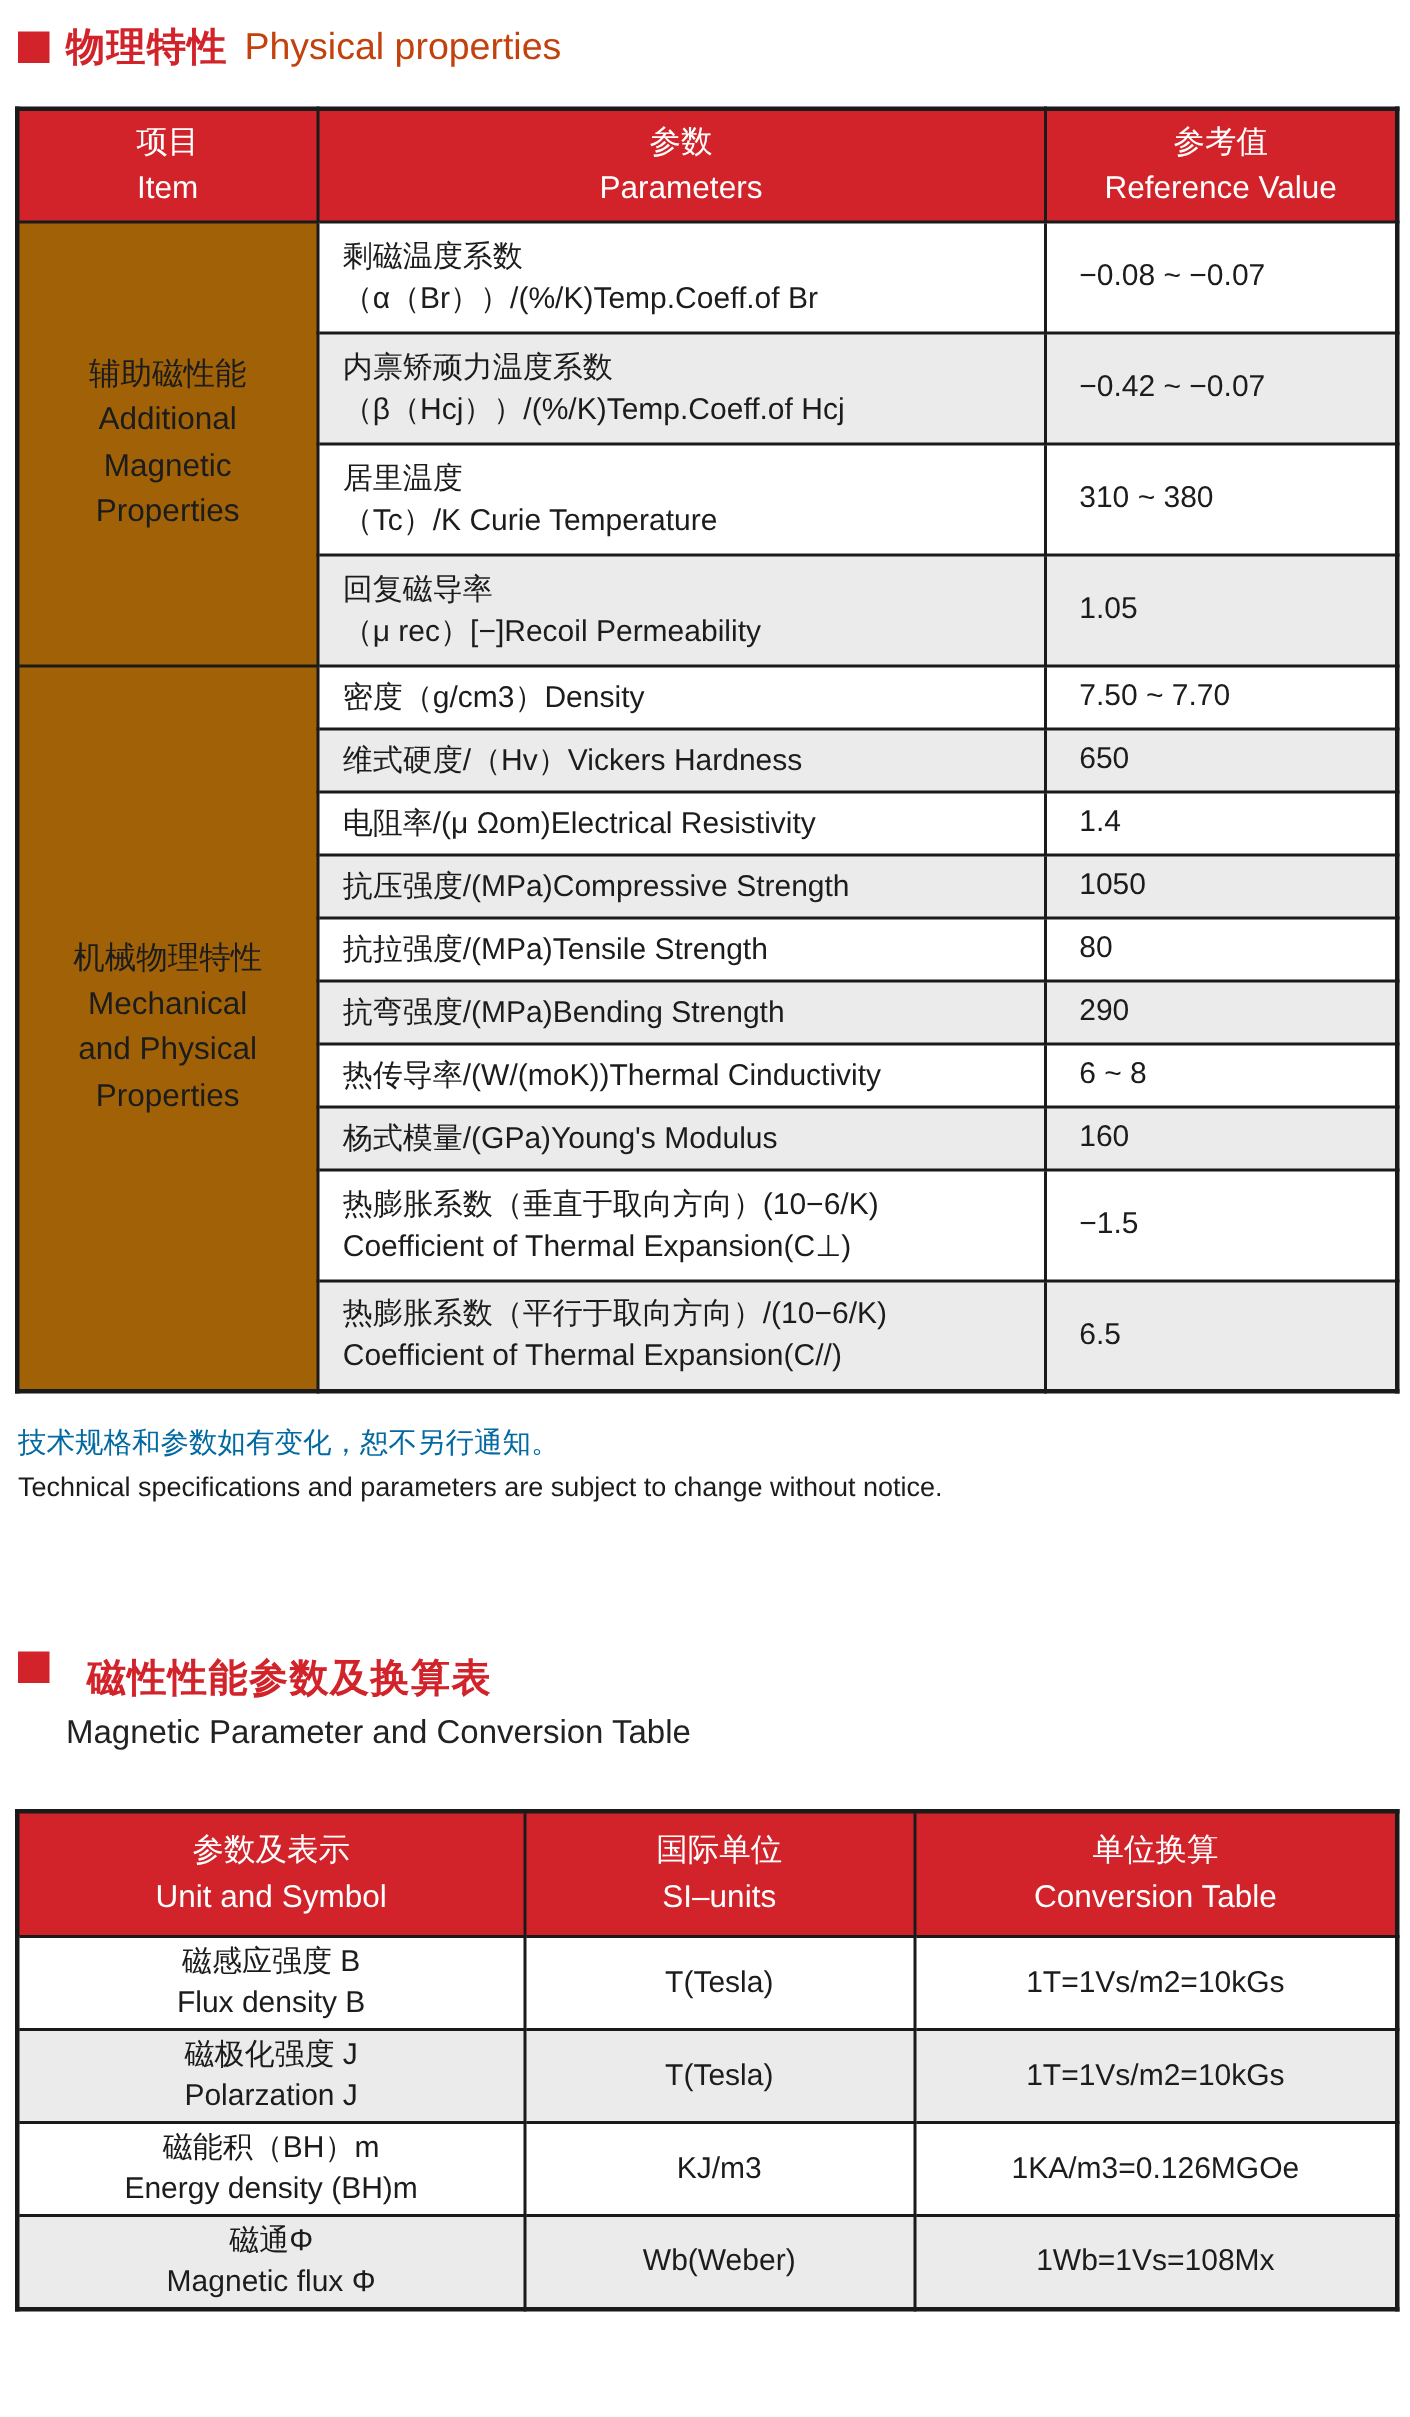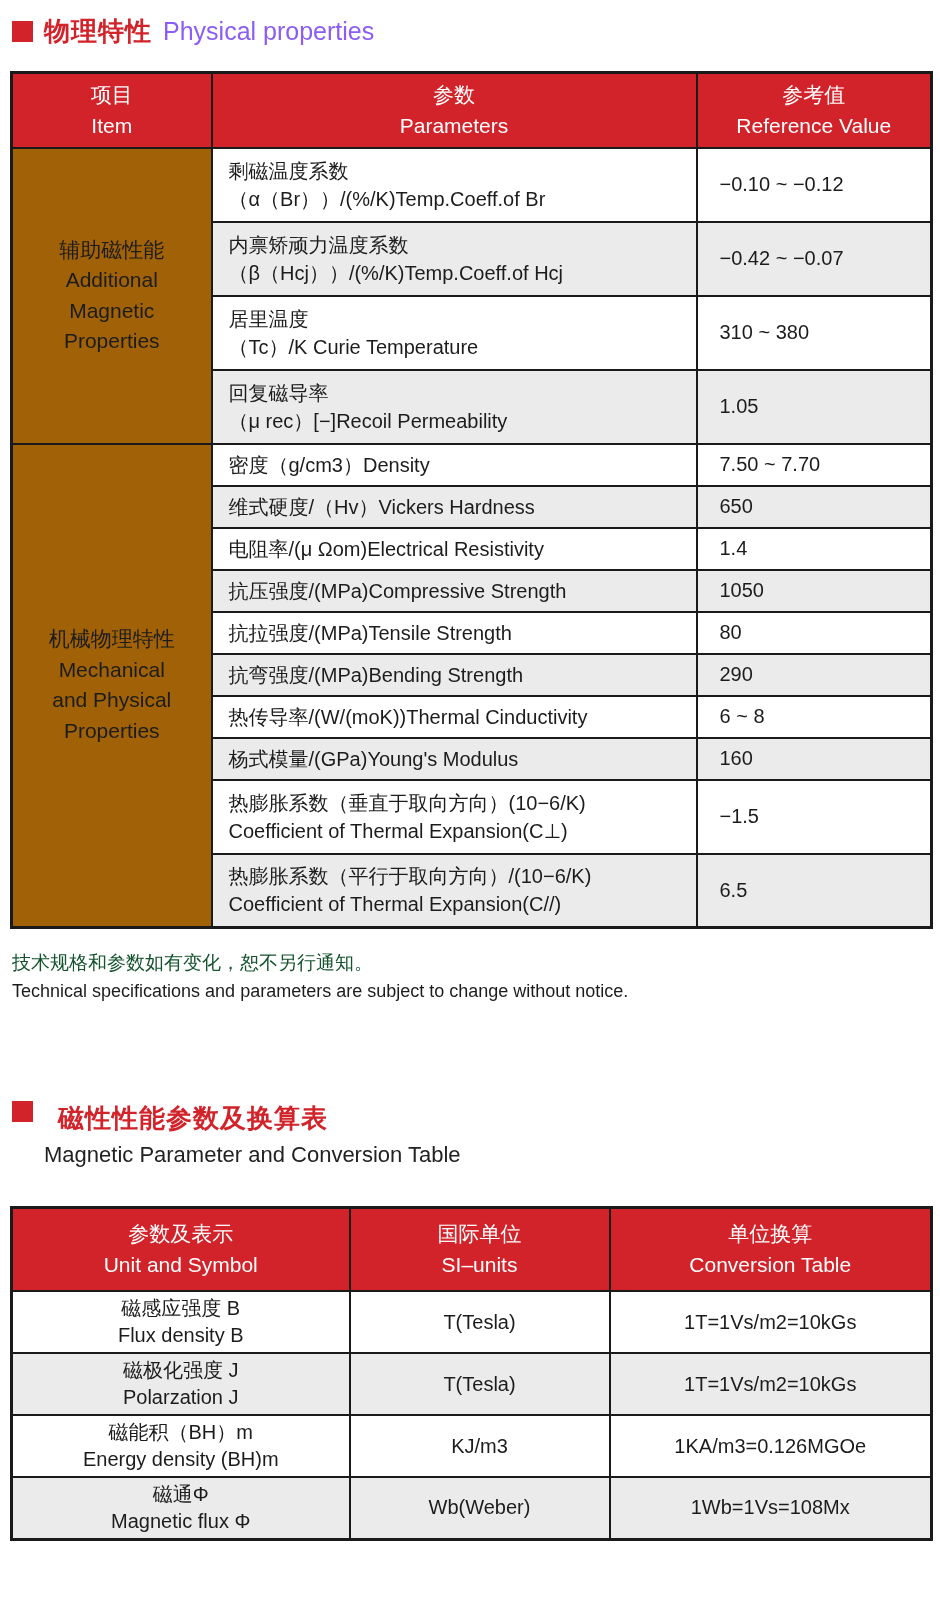--- a/index.html
+++ b/index.html
@@ -13,21 +13,21 @@
     width:940px;height:1611px;overflow:hidden;
     font-family:"Liberation Sans","DejaVu Sans",sans-serif;
     color:#1c1c1c;
   }
   .page{padding:8px 10px 0 10px;}
 
   
   .heading{display:flex;align-items:center;gap:11px;margin:6px 0 22px 2px;}
   .sq{width:21px;height:21px;background:var(--accent);display:inline-block;flex:0 0 auto;}
   .heading .zh{color:var(--accent);font-size:26px;font-weight:bold;letter-spacing:1px;}
-  .heading .en{font-size:25px;color:#8b5cf6;}
+  .heading .en{font-size:25px;color:#c2410c;}
   .heading2{margin:96px 0 0 2px;}
   .heading2 .line1{display:flex;align-items:flex-start;gap:25px;}
   .heading2 .line1 .zh{color:var(--accent);font-size:26px;font-weight:bold;letter-spacing:1px;}
   .heading2 .line2{margin:6px 0 0 32px;font-size:22px;color:#222;}
 
   
   table{border-collapse:collapse;width:920px;table-layout:fixed;border:3px solid var(--border);}
   td,th{border:2px solid var(--border);vertical-align:middle;}
   th{background:var(--accent);color:#fff;font-weight:normal;font-size:21px;line-height:1.5;text-align:center;}
 
@@ -36,21 +36,21 @@
   .t1 td{font-size:20px;background:#fff;}
   .t1 tbody tr:nth-child(even) td{background:var(--zebra);}
   .t1 td.group{background:#a16207;text-align:center;font-size:21px;line-height:1.45;padding:0 27px;}
   .t1 td.param{padding:6px 10px 6px 16px;line-height:1.4;}
   .t1 td.val{padding-left:22px;}
   .t1 tr.tall td{height:74px;}
   .t1 tr.short td{height:40px;}
 
   
   .note{margin:20px 0 0 2px;}
-  .note .note-zh{font-size:19px;color:#14532d;line-height:1.5;}
+  .note .note-zh{font-size:19px;color:#0369a1;line-height:1.5;}
   .note .note-en{font-size:18px;color:#1c1c1c;line-height:1.5;}
 
   
   .t2{margin-top:38px;}
   .t2 thead th{height:84px;}
   .t2 td{font-size:20px;text-align:center;background:#fff;line-height:1.35;}
   .t2 tbody tr:nth-child(even) td{background:var(--zebra);}
   .t2 tr td{height:62px;}
 </style>
 </head>
@@ -89,21 +89,21 @@
     <tbody>
       <tr class="tall">
         <td class="group" rowspan="4">
           <div>辅助磁性能</div>
           <div>Additional Magnetic Properties</div>
         </td>
         <td class="param">
           <div>剩磁温度系数</div>
           <div>（α（Br））/(%/K)Temp.Coeff.of Br</div>
         </td>
-        <td class="val">−0.10 ~ −0.12</td>
+        <td class="val">−0.08 ~ −0.07</td>
       </tr>
       <tr class="tall">
         <td class="param">
           <div>内禀矫顽力温度系数</div>
           <div>（β（Hcj））/(%/K)Temp.Coeff.of Hcj</div>
         </td>
         <td class="val">−0.42 ~ −0.07</td>
       </tr>
       <tr class="tall">
         <td class="param">

